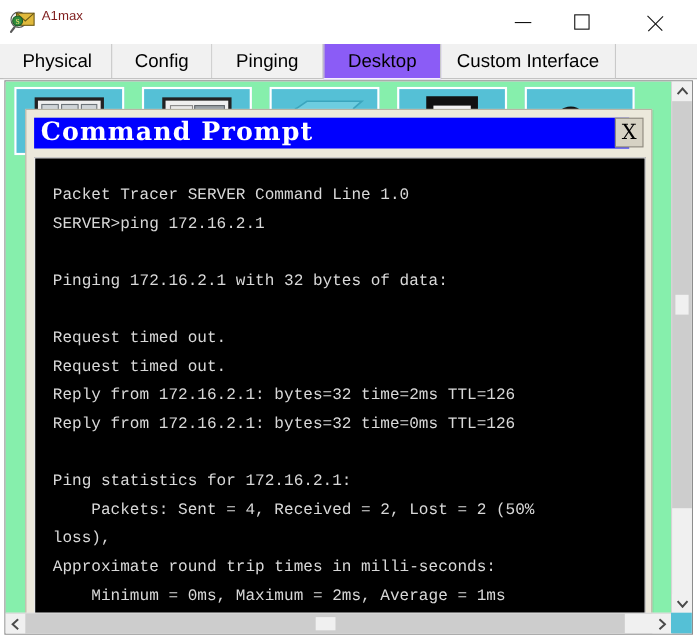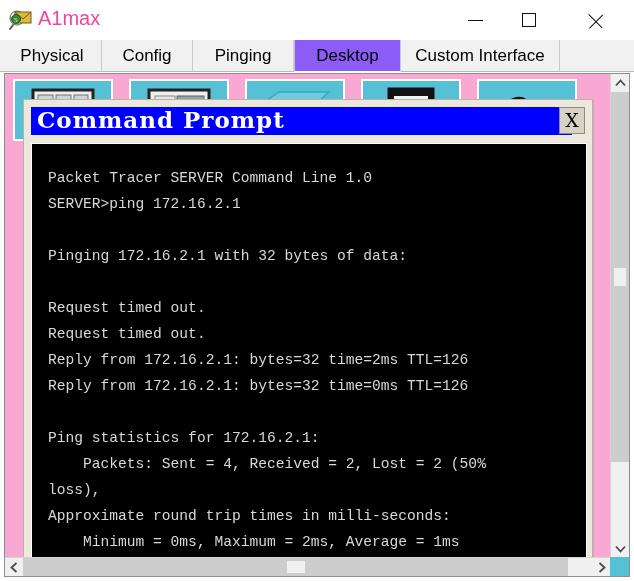--- a/index.html
+++ b/index.html
@@ -34,22 +34,22 @@
     box-sizing: border-box;
   }
   .title-icon {
     position: absolute;
     left: 9px; top: 9px;
     width: 24px; height: 22px;
   }
   .title-text {
     position: absolute;
     left: 38px; top: 7px;
-    font-size: 20px;
-    color: #ec4899;
+    font-size: 12px;
+    color: #7f1d1d;
     font-family: "Liberation Sans", sans-serif;
     white-space: nowrap;
   }
   .win-btn {
     position: absolute;
     top: 0;
     width: 46px;
     height: 40px;
     background: transparent;
     border: none;
@@ -130,21 +130,21 @@
     background: #f0f0f0;
     border: 1px solid #8d8d8d;
     box-sizing: border-box;
     overflow: hidden;
   }
   .desktop-canvas {
     position: absolute;
     left: 0; top: 0;
     width: 606px;
     height: 484px;
-    background: #f9a8d4;
+    background: #86efac;
     overflow: hidden;
   }
 
   
   .icon-tile {
     position: absolute;
     top: 5px;
     width: 100px;
     height: 62px;
     background: #55c0d6;

